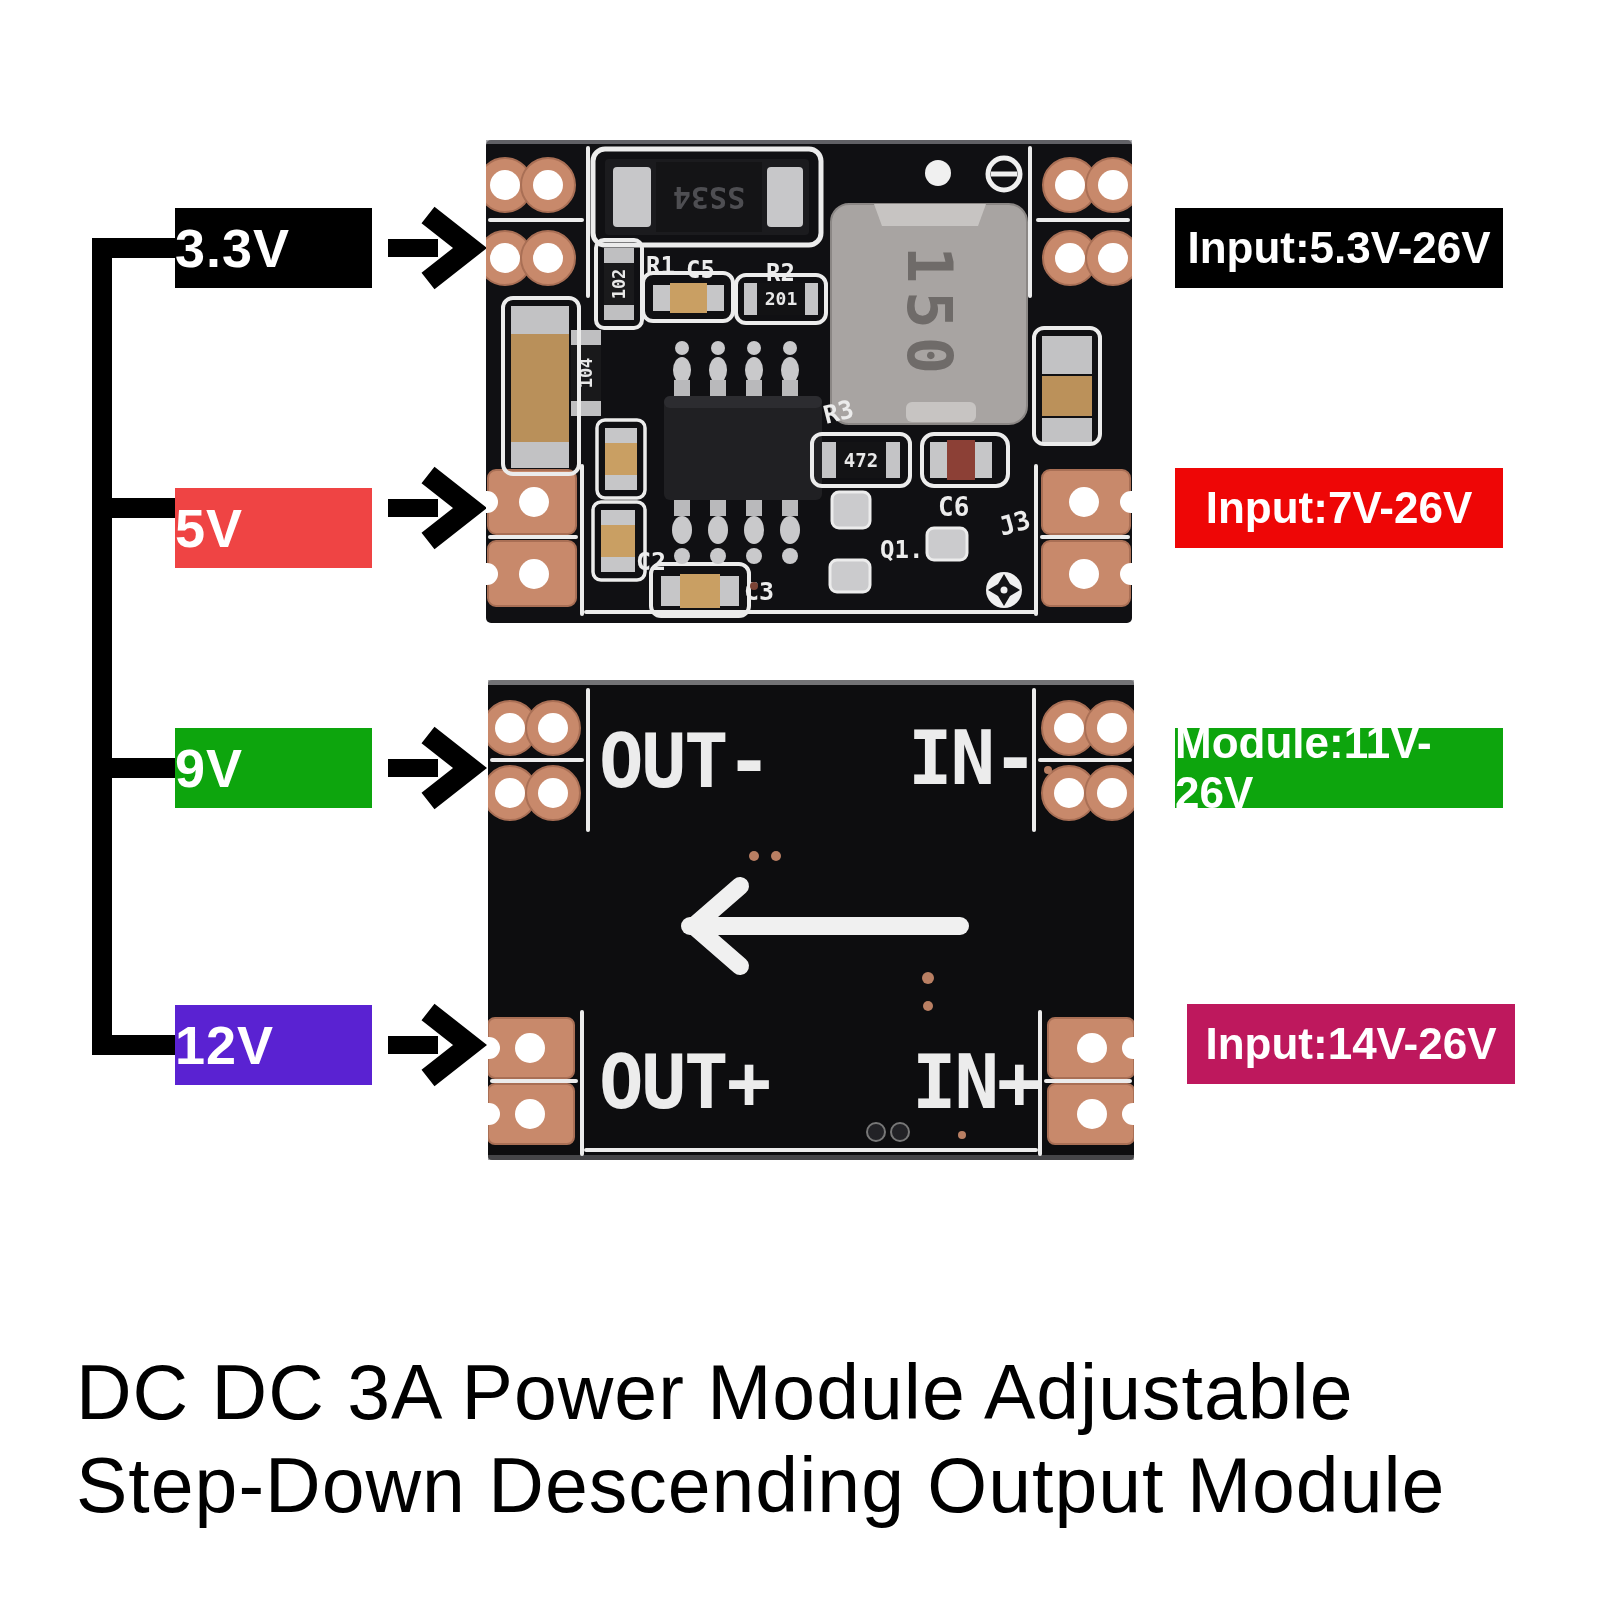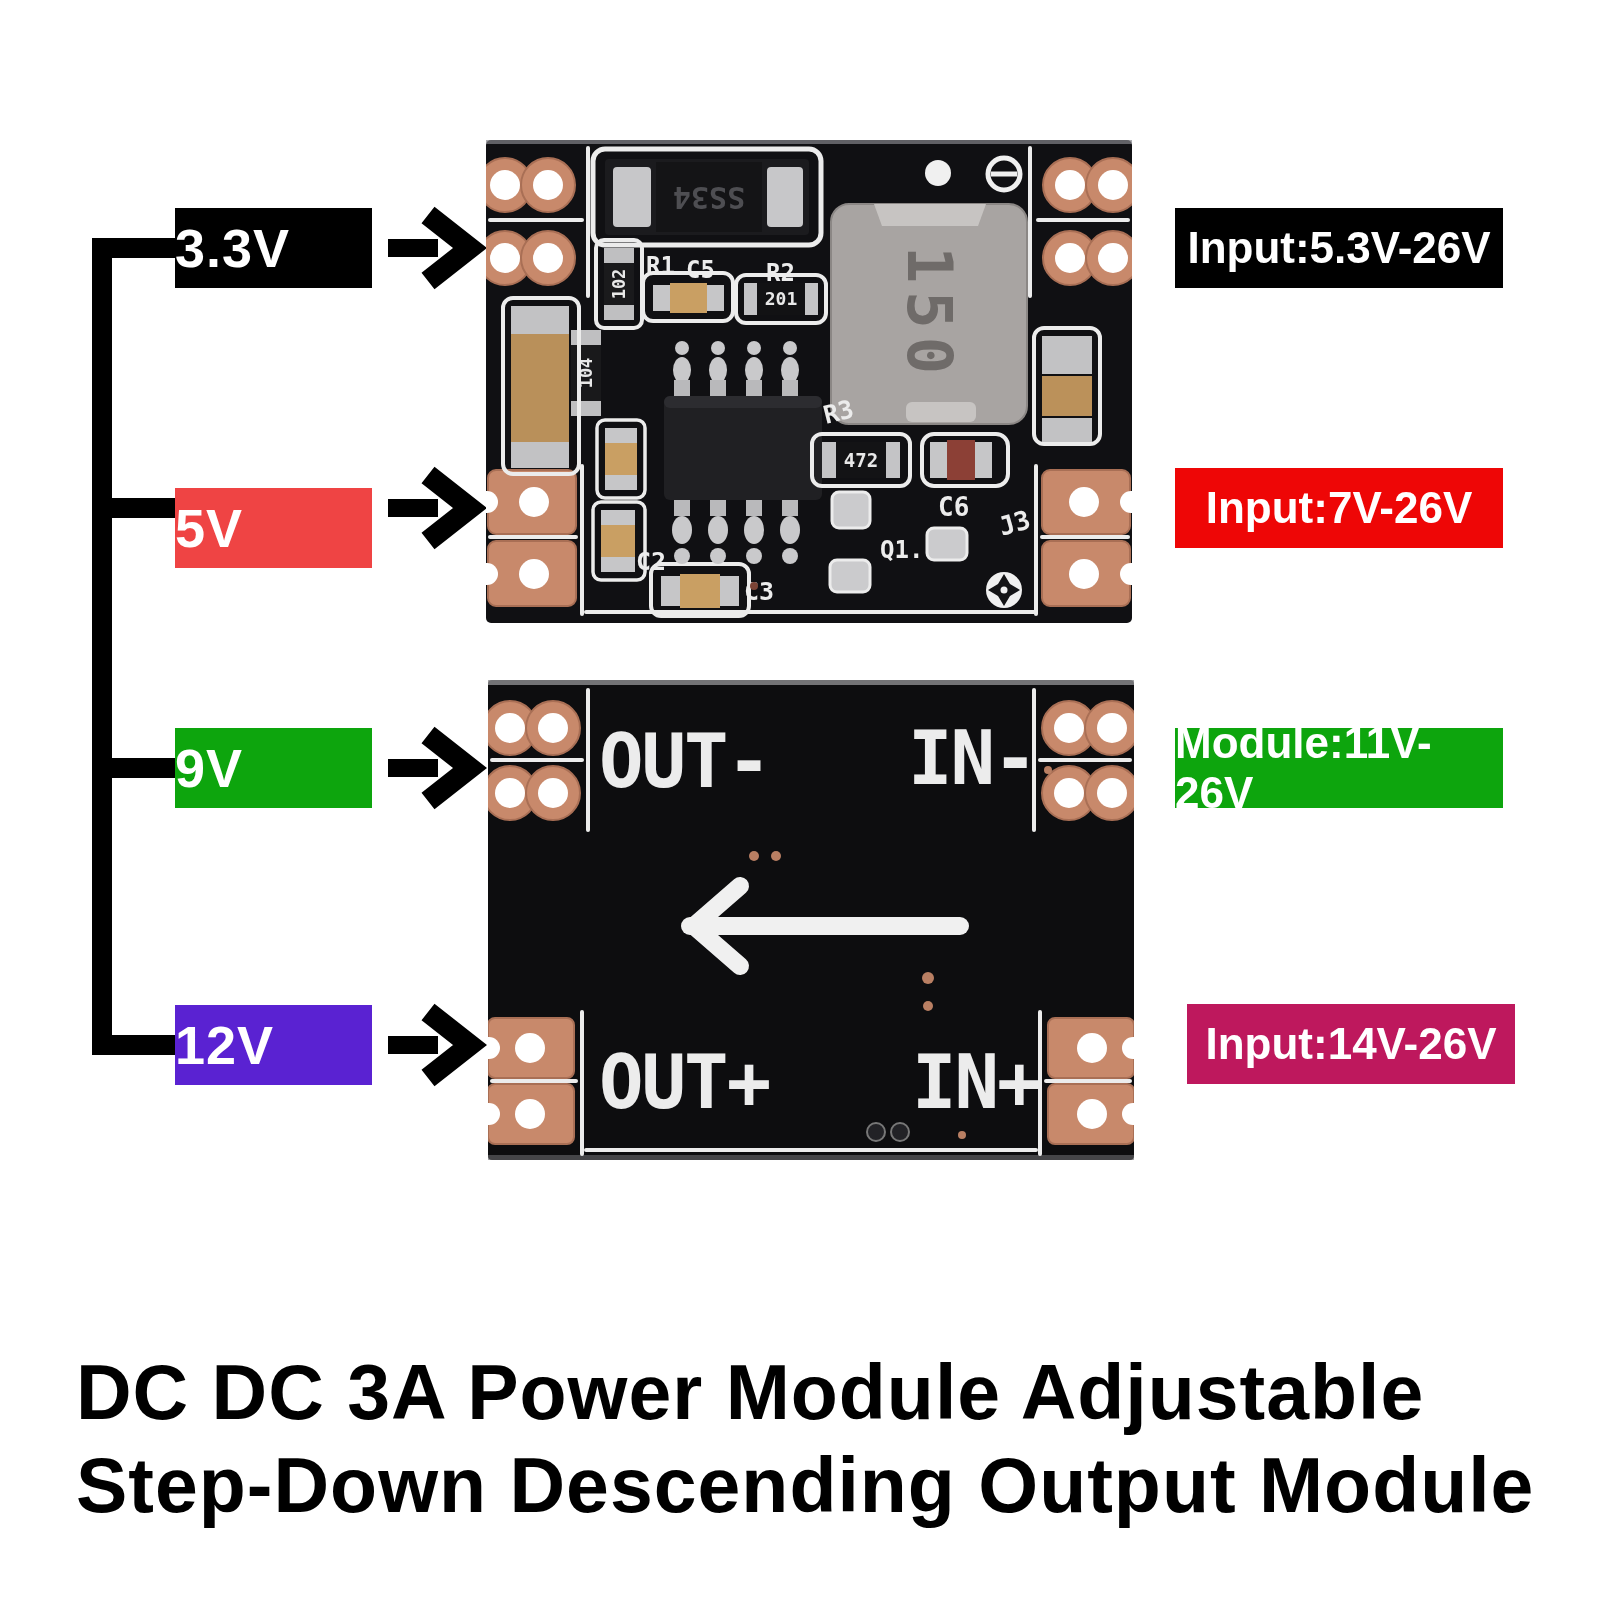--- a/index.html
+++ b/index.html
@@ -7,21 +7,21 @@
           font-family:"Liberation Sans",sans-serif;}
   .abs{position:absolute;}
   svg{display:block;}
   
   .vlabel{width:197px;height:80px;left:175px;display:flex;align-items:center;justify-content:flex-start;
           color:#ffffff;font-size:54px;font-weight:700;letter-spacing:1px;}
   
   .ilabel{width:328px;height:80px;left:1175px;display:flex;align-items:center;justify-content:center;
           color:#ffffff;font-size:44px;font-weight:700;letter-spacing:0px;}
   
-  .title{left:76px;top:1346px;width:1500px;color:#000;font-size:77px;font-weight:700;
+  .title{left:76px;top:1346px;width:1500px;color:#000;font-size:77px;font-weight:400;
          letter-spacing:1px;line-height:93px;white-space:nowrap;}
   .pcb-text{font-family:"DejaVu Sans Mono",monospace;font-weight:bold;fill:#ececec;}
   .mark-text{font-family:"DejaVu Sans Mono",monospace;font-weight:bold;}
 </style>
 </head>
 <body>
 
 <div class="canvas">
 
   <svg class="abs" style="left:0;top:0" width="1601" height="1601" viewBox="0 0 1601 1601">

